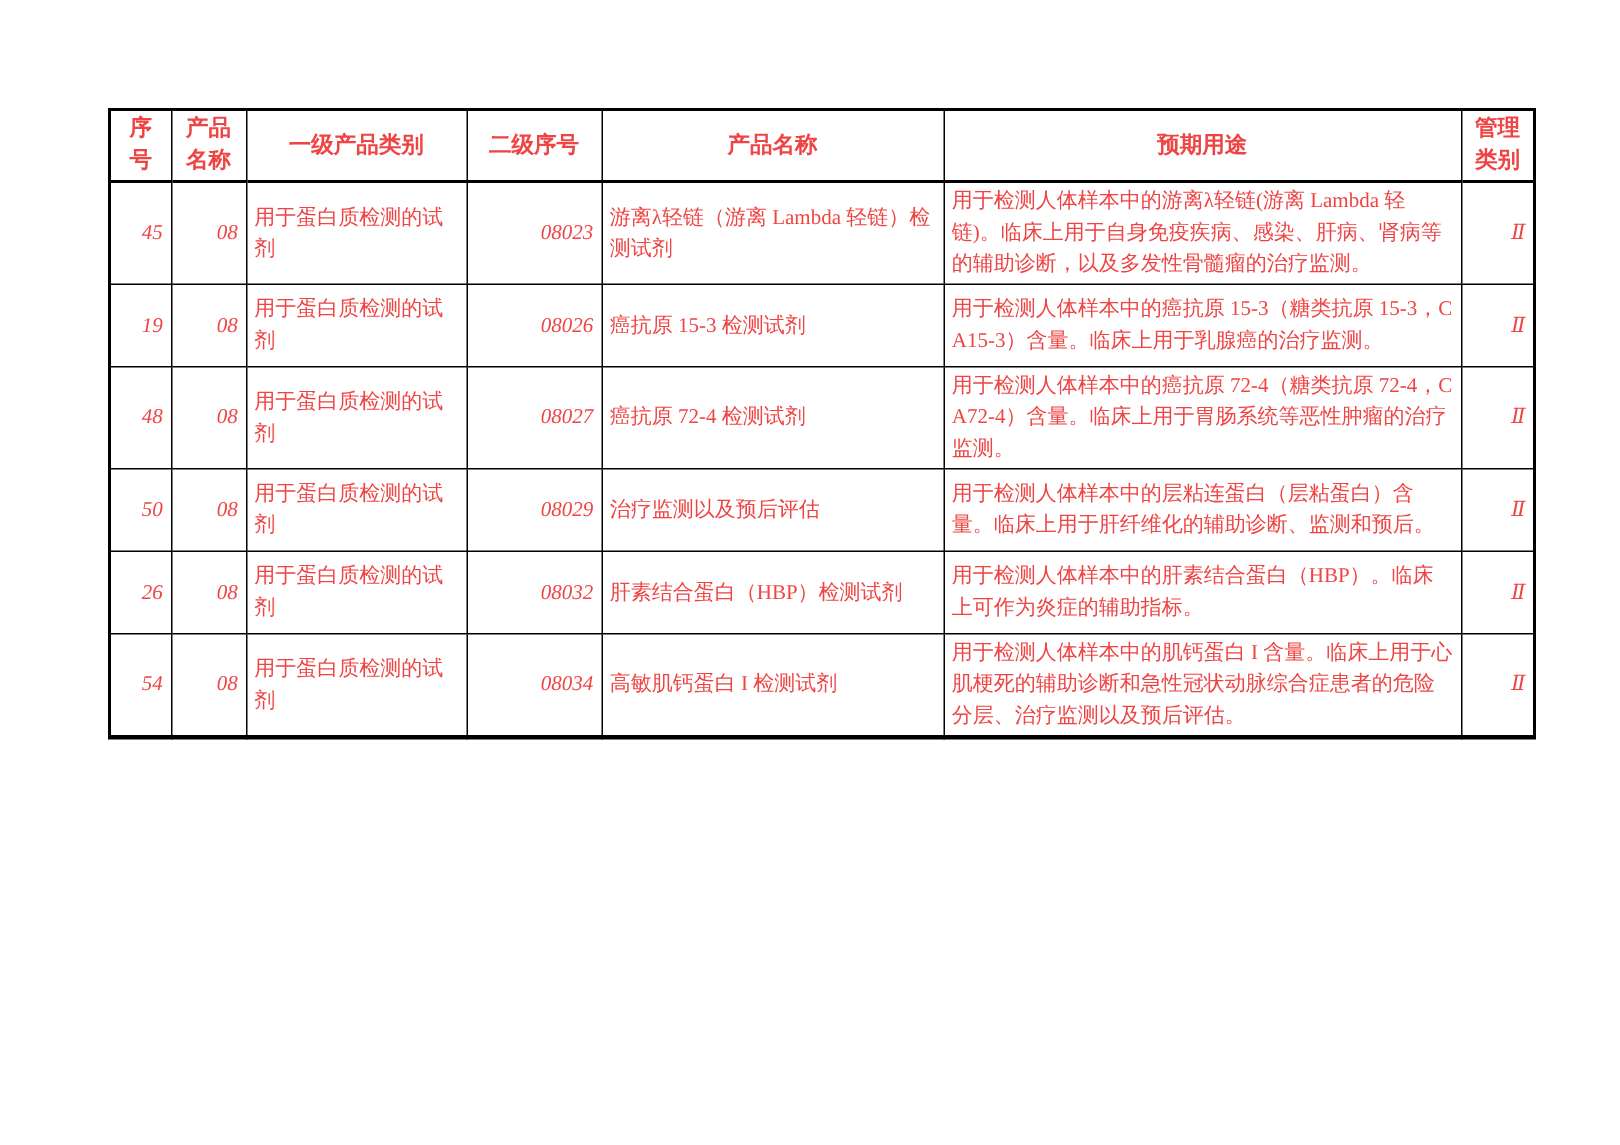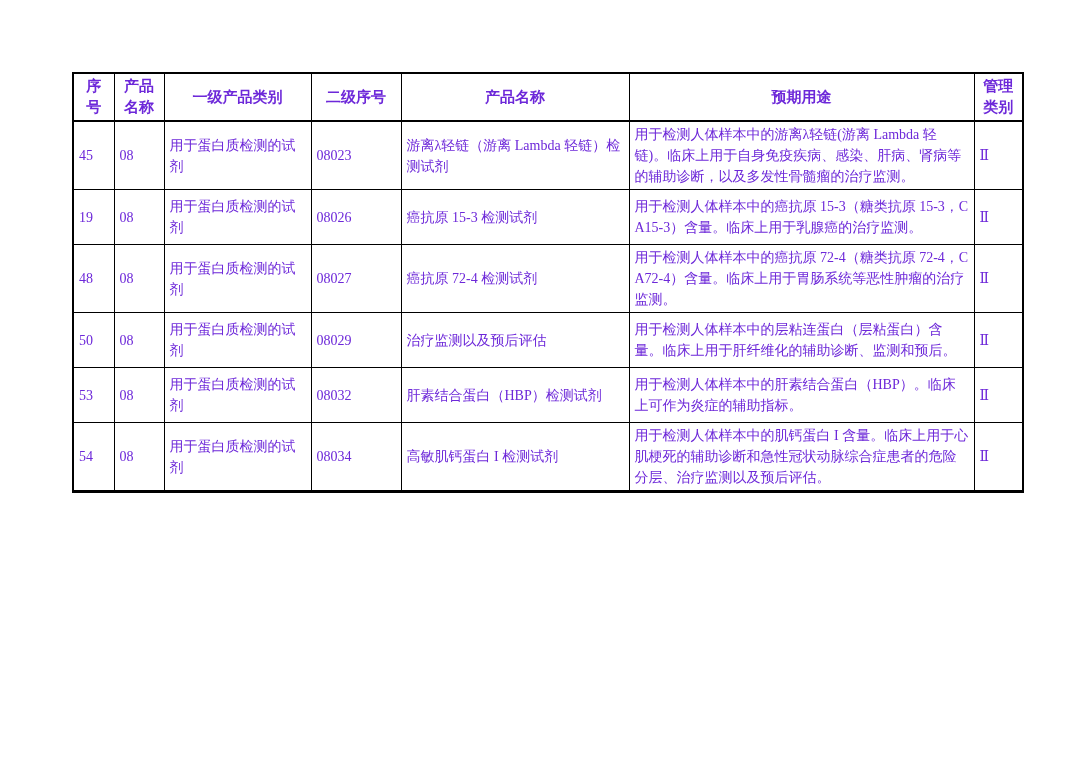--- a/index.html
+++ b/index.html
@@ -6,21 +6,21 @@
     margin: 0;
     padding: 0;
     background: #ffffff;
   }
   .page {
     position: relative;
     width: 1080px;
     height: 763px;
     background: #ffffff;
     font-family: "Liberation Serif", "DejaVu Serif", serif;
-    color: #6d28d9;
+    color: #ef4444;
     overflow: hidden;
   }
   table.catalog {
     position: absolute;
     left: 72px;
     top: 72px;
     width: 950px;
     border-collapse: collapse;
     table-layout: fixed;
     border: 2px solid #000000;
@@ -36,21 +36,21 @@
     word-break: break-all;
     overflow: hidden;
   }
   table.catalog thead th {
     font-size: 15px;
     font-weight: bold;
     text-align: center;
     padding: 2px 6px;
     border-bottom-width: 2px;
   }
-  td.c { text-align: left; }
+  td.c { text-align: right; font-style: italic; }
   td.l { text-align: left; }
 </style>
 </head>
 <body>
 
 <div class="page">
   <table class="catalog">
     <colgroup>
       <col style="width:41px">
       <col style="width:50px">
@@ -102,21 +102,21 @@
       <tr style="height:55px">
         <td class="c">50</td>
         <td class="c">08</td>
         <td class="l">用于蛋白质检测的试剂</td>
         <td class="c">08029</td>
         <td class="l">治疗监测以及预后评估</td>
         <td class="l">用于检测人体样本中的层粘连蛋白（层粘蛋白）含量。临床上用于肝纤维化的辅助诊断、监测和预后。</td>
         <td class="c">Ⅱ</td>
       </tr>
       <tr style="height:55px">
-        <td class="c">53</td>
+        <td class="c">26</td>
         <td class="c">08</td>
         <td class="l">用于蛋白质检测的试剂</td>
         <td class="c">08032</td>
         <td class="l">肝素结合蛋白（HBP）检测试剂</td>
         <td class="l">用于检测人体样本中的肝素结合蛋白（HBP）。临床上可作为炎症的辅助指标。</td>
         <td class="c">Ⅱ</td>
       </tr>
       <tr style="height:58px">
         <td class="c">54</td>
         <td class="c">08</td>

